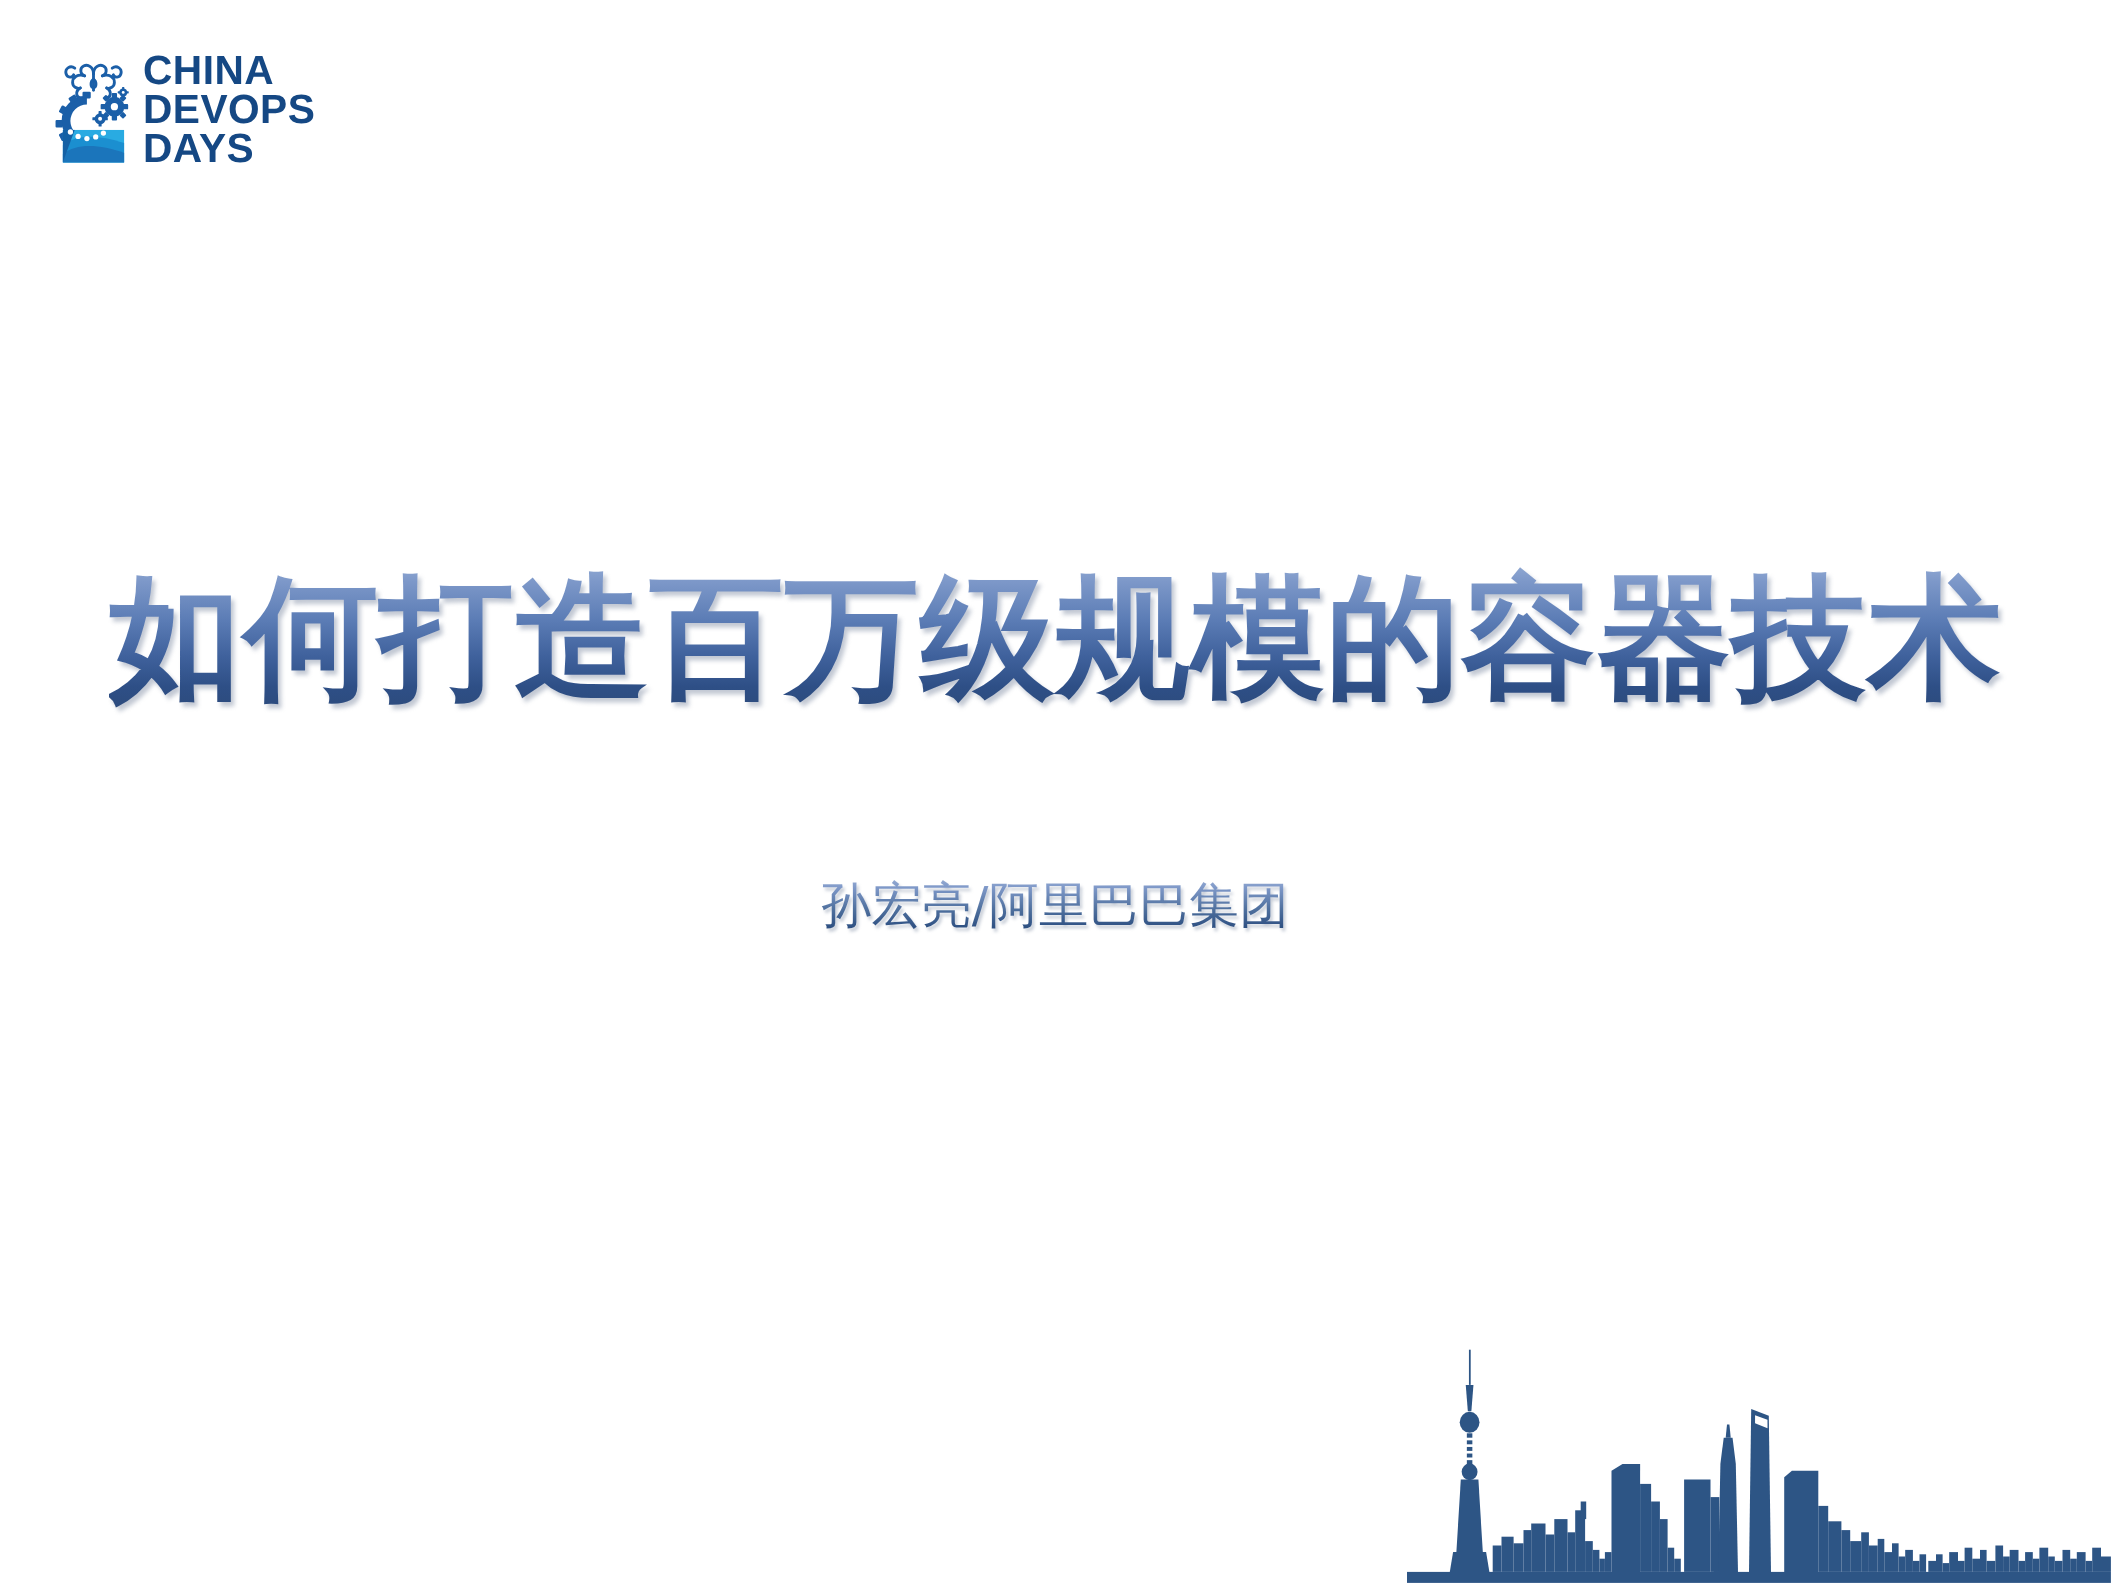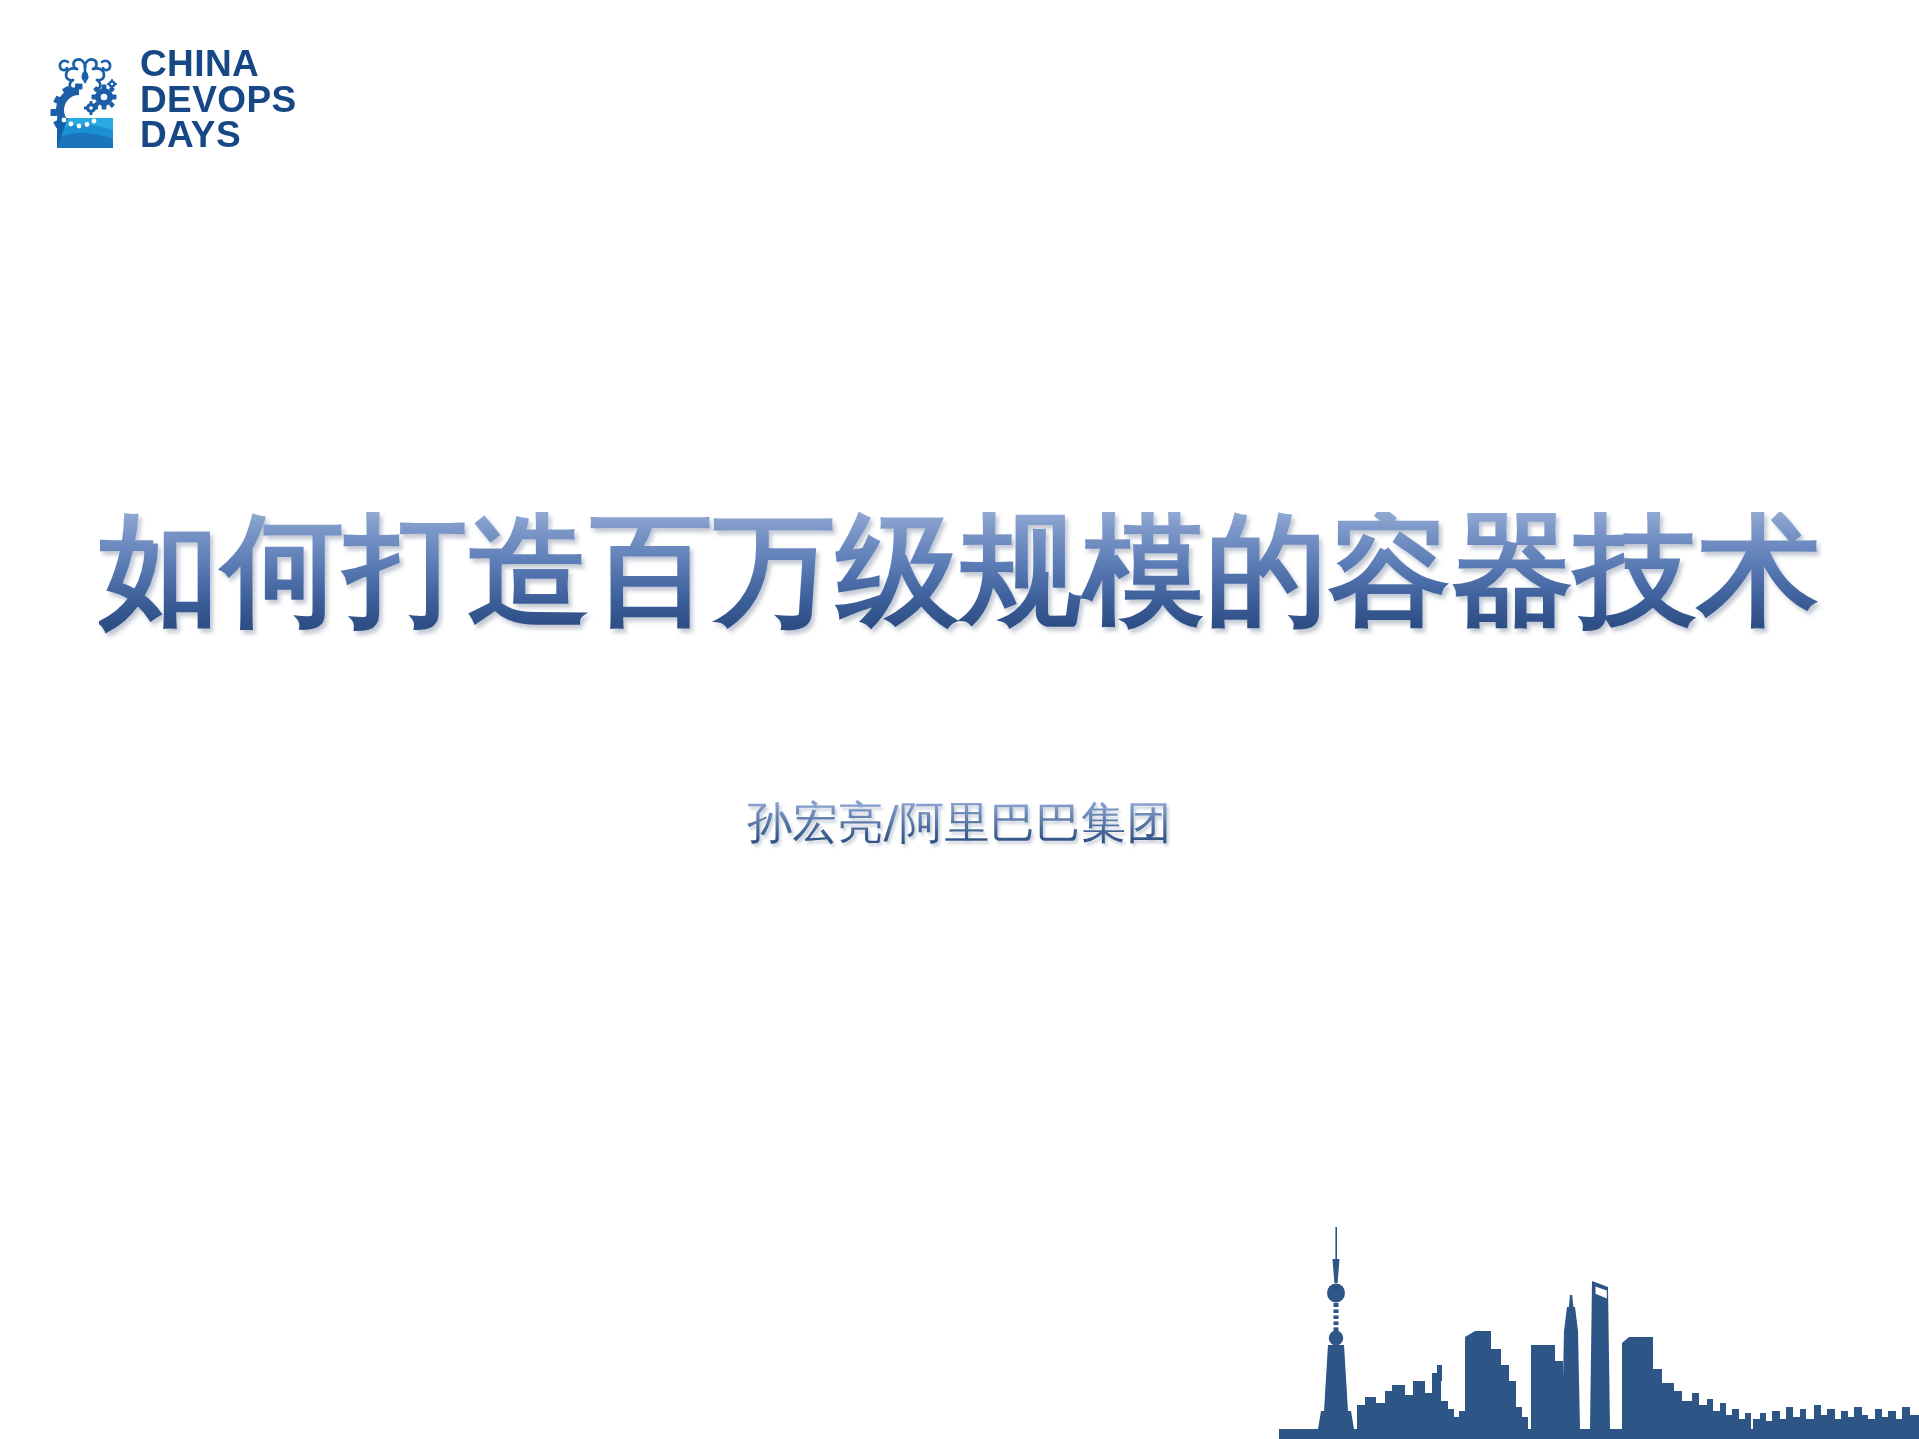--- a/index.html
+++ b/index.html
@@ -24,21 +24,21 @@
     overflow: hidden;
   }
 
   
   #logo-block {
     position: absolute;
     left: 44px;
     top: 36px;
     display: flex;
     align-items: flex-start;
-    gap: 14px;
+    gap: 4px;
   }
 
   #logo-mark {
     width: 82px;
     height: 112px;
     position: relative;
     flex: 0 0 auto;
   }
 
   #logo-mark svg { display: block; width: 82px; height: 112px; }
@@ -63,21 +63,21 @@
   #title-wrap {
     position: absolute;
     left: 0;
     right: 0;
     top: 512px;
     text-align: center;
   }
 
   #main-title {
     display: inline-block;
-    font-family: Liberation Mono, monospace;
+    font-family: Liberation Sans, sans-serif;
     font-weight: bold;
     font-size: 122px;
     line-height: 1.12;
     letter-spacing: 1px;
     white-space: nowrap;
 
     background-image: linear-gradient(to bottom,
         #92aad3 0%,
         #7d98c9 12%,
         #5b7cb5 38%,

